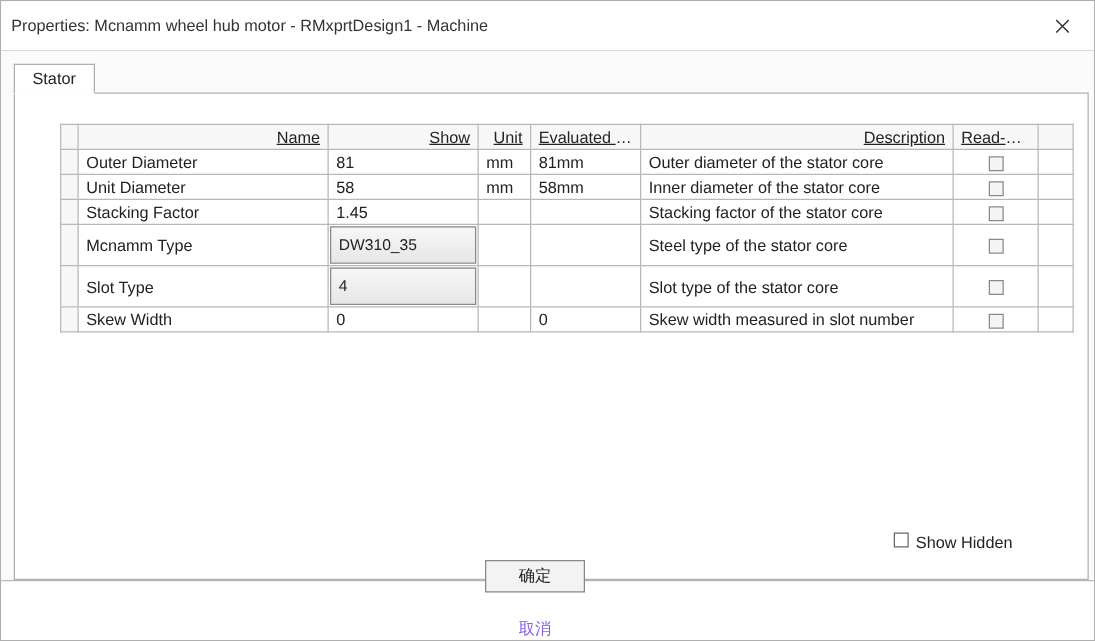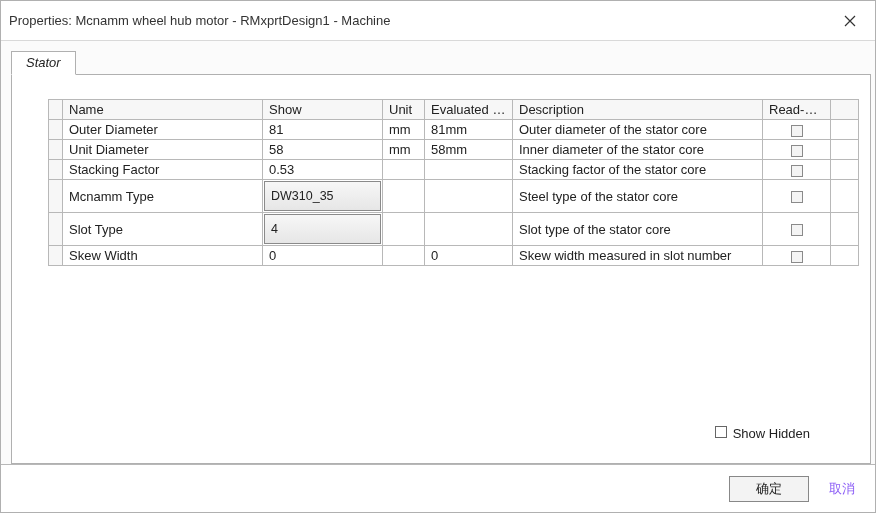--- a/index.html
+++ b/index.html
@@ -39,21 +39,20 @@
   .content {
     flex: 1;
     padding: 10px 4px 0 10px;
     display: flex;
     flex-direction: column;
     background: #fbfbfb;
   }
   .tabrow {
     display: flex;
     height: 24px;
-    font-style: italic;
   }
   .tab {
     padding: 3px 14px;
     border: 1px solid #b0b0b0;
     border-bottom: 1px solid #fff;
     background: #fff;
     font-size: 13px;
     position: relative;
     z-index: 2;
   }
@@ -77,21 +76,22 @@
     height: 20px;
     vertical-align: middle;
     text-align: left;
     font-weight: normal;
     overflow: hidden;
     white-space: nowrap;
     text-overflow: ellipsis;
   }
   .grid th {
     background: #f7f7f7;
-    text-align: left;
+    text-align: right;
+    text-decoration: underline;
   }
   .grid .rowhead {
     width: 14px;
     background: #f7f7f7;
     padding: 0;
   }
   .c-name  { width: 200px; }
   .c-value { width: 120px; }
   .c-unit  { width: 42px; }
   .c-eval  { width: 88px; }
@@ -123,20 +123,21 @@
     width:12px; height:12px; border:1px solid #666; display:inline-block;
     margin-right:6px; vertical-align:middle; background:#fff;
   }
   .footer {
     height: 48px;
     border-top: 1px solid #b8b8b8;
     display:flex; align-items:center; justify-content:flex-end;
     padding-right: 20px;
     gap: 20px;
     background:#fff;
+    flex-direction:column;
   }
   .btn-ok {
     border:1px solid #888;
     background:#f3f3f3;
     padding:3px 26px;
     font-size:13px;
   }
   .btn-cancel {
     border:none; background:none; color:#8b5cf6; font-size:13px;
   }
@@ -190,21 +191,21 @@
               <td class="c-value">58</td>
               <td class="c-unit">mm</td>
               <td class="c-eval">58mm</td>
               <td class="c-desc">Inner diameter of the stator core</td>
               <td class="c-ro" style="text-align: center;"><span class="ro-box"></span></td>
               <td class="c-tail"></td>
             </tr>
             <tr>
               <td class="rowhead"></td>
               <td class="c-name">Stacking Factor</td>
-              <td class="c-value">0.53</td>
+              <td class="c-value">1.45</td>
               <td class="c-unit"></td>
               <td class="c-eval"></td>
               <td class="c-desc">Stacking factor of the stator core</td>
               <td class="c-ro" style="text-align: center;"><span class="ro-box"></span></td>
               <td class="c-tail"></td>
             </tr>
             <tr>
               <td class="rowhead"></td>
               <td class="c-name">Mcnamm Type</td>
               <td class="c-value" style="padding: 1px;"><span class="val-btn">DW310_35</span></td>

